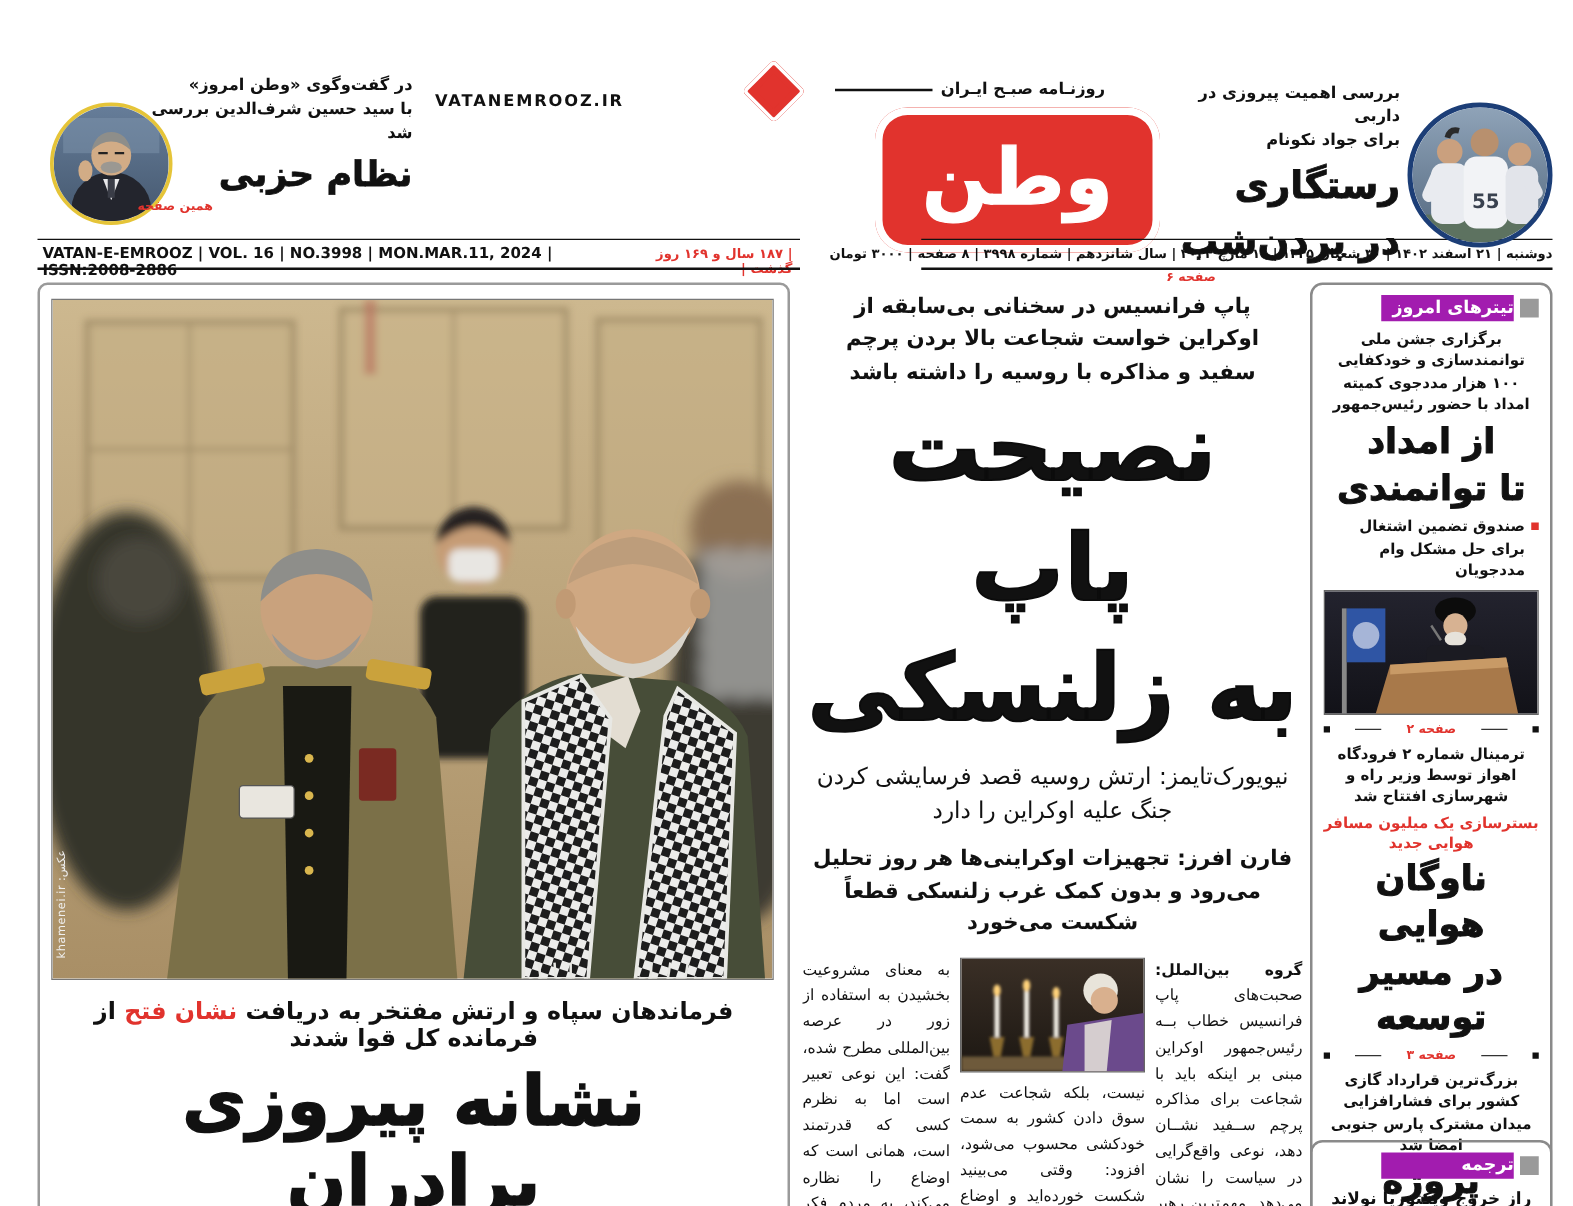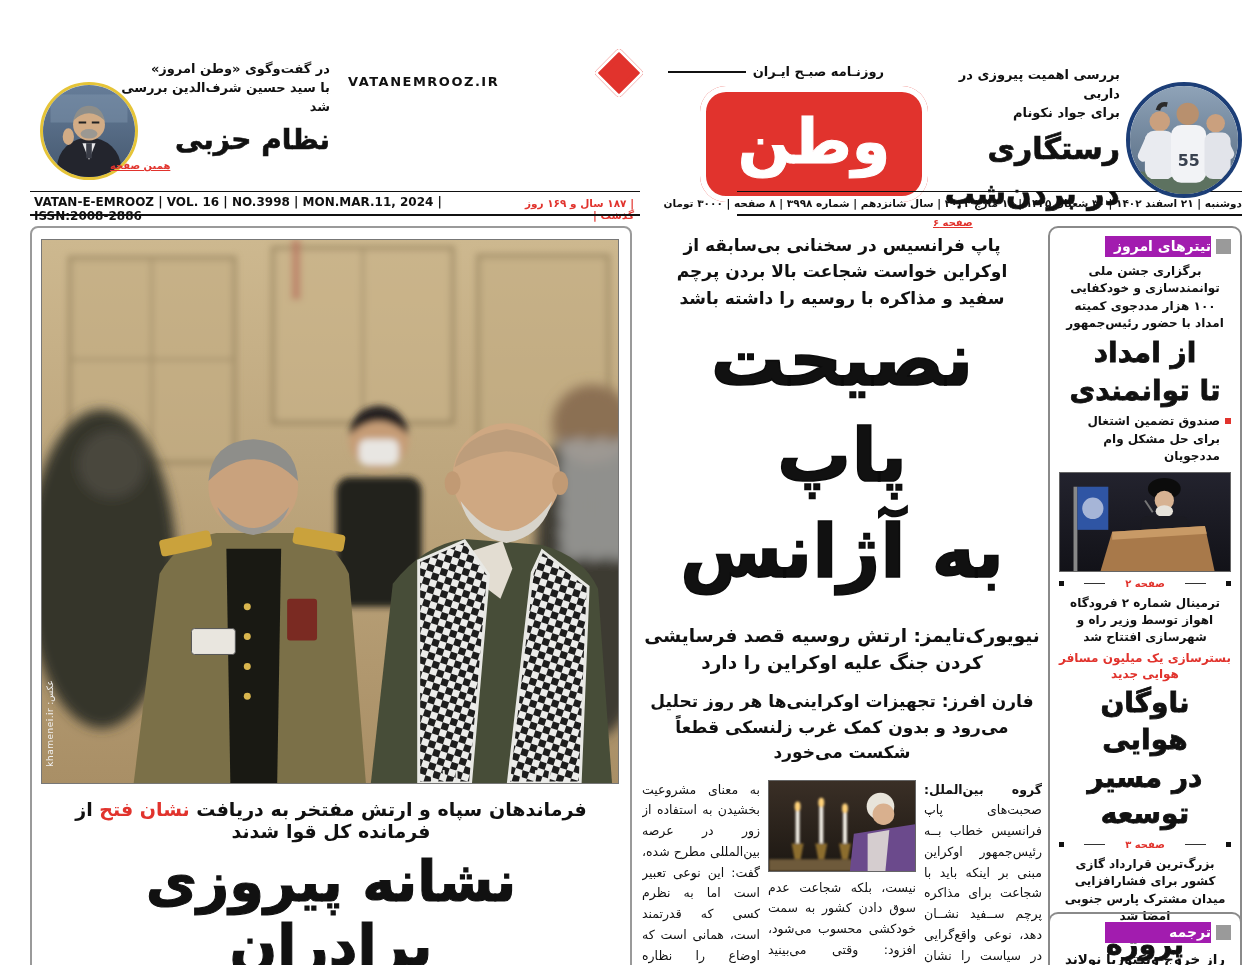--- a/index.html
+++ b/index.html
@@ -10,21 +10,21 @@
 
   
   .circle-photo { border-radius:50%; overflow:hidden; }
   .circle-photo svg { display:block; width:100%; height:100%; }
   .tl-photo { left:40px; top:82px; width:98px; height:98px; border:3px solid #e5c438; }
   .tr-photo { left:1126px; top:82px; width:116px; height:116px; border:4px solid #1c3e77; }
 
   .tl-story { left:110px; top:60px; width:220px; text-align:right; }
   .kicker-sm { font-size:13px; font-weight:700; line-height:1.45; }
   .tl-headline { font-size:28px; font-weight:800; line-height:1.35; margin-top:4px; -webkit-text-stroke:.6px #111; }
-  .ref-red { color:#e1332d; font-size:10px; font-weight:700;text-decoration:underline; }
+  .ref-red { color:#e1332d; font-size:10px; font-weight:700; }
   .tl-ref { text-align:left; margin-top:2px; }
 
   .tr-story { left:933px; top:66px; width:187px; text-align:right; }
   .tr-headline { font-size:30px; font-weight:800; line-height:1.3; margin-top:6px; -webkit-text-stroke:.7px #111; }
   .tr-ref { text-align:left; margin-top:4px; }
 
   .logo-url { left:348px; top:74px; font-size:13px; font-weight:700; letter-spacing:1.5px; direction:ltr; }
   .logo-tagline { left:668px; top:64px; width:216px; display:flex; align-items:center; gap:7px; }
   .tag-text { font-size:13px; font-weight:700; letter-spacing:1px; white-space:nowrap; }
   .tag-dash { flex:1; border-top:2px solid #111; }
@@ -50,21 +50,21 @@
   .lead-credit { position:absolute; left:3px; top:440px; writing-mode:vertical-rl; transform:rotate(180deg);
                  font-size:9px; color:#f0f0f0; letter-spacing:.5px; }
   .lead-caption { margin-top:14px; text-align:center; font-size:19px; font-weight:800; }
   .lead-caption .red { color:#e1332d; }
   .lead-headline { text-align:center; font-size:56px; font-weight:800; line-height:1.15; margin-top:8px; -webkit-text-stroke:1.1px #111; }
 
   
   .mid { left:642px; top:232px; width:400px; }
   .p-kicker { font-size:17px; font-weight:800; line-height:1.55; text-align:center; width:374px; margin:0 auto; }
   .p-h { font-size:74px; font-weight:800; text-align:center; line-height:1.3; -webkit-text-stroke:1.6px #0c0c0c; }
-  .p-deck1 { font-size:18.5px; font-weight:700; text-align:center; line-height:1.5; margin-top:22px; }
+  .p-deck1 { font-size:18.5px; font-weight:400; text-align:center; line-height:1.5; margin-top:8px; }
   .p-deck2 { font-size:17px; font-weight:800; text-align:center; line-height:1.5; margin-top:12px; }
   .p-body { display:flex; gap:8px; margin-top:14px; height:238px; overflow:hidden; }
   .p-col { font-size:12.5px; line-height:1.66; text-align:justify; }
   .p-col.r, .p-col.l { width:120px; }
   .p-col.c { width:148px; }
   .p-photo { width:148px; height:92px; border:1px solid #666; margin-bottom:6px; }
   .p-photo svg { display:block; width:100%; height:100%; }
   .p-byline { font-weight:800; }
 
   
@@ -254,21 +254,21 @@
     <div class="lead-caption">
       <span>فرماندهان سپاه و ارتش مفتخر به دریافت </span><span class="red">نشان فتح</span><span> از فرمانده کل قوا شدند</span>
     </div>
     <div class="lead-headline">نشانه پیروزی برادران</div>
 
   </div>
 
   <div class="abs mid">
     <div class="p-kicker">پاپ فرانسیس در سخنانی بی‌سابقه از اوکراین خواست شجاعت بالا بردن پرچم سفید و مذاکره با روسیه را داشته باشد</div>
     <div class="p-h">نصیحت پاپ</div>
-    <div class="p-h">به آژانس</div>
+    <div class="p-h">به زلنسکی</div>
     <div class="p-deck1">نیویورک‌تایمز: ارتش روسیه قصد فرسایشی کردن جنگ علیه اوکراین را دارد</div>
     <div class="p-deck2">فارن افرز: تجهیزات اوکراینی‌ها هر روز تحلیل می‌رود و بدون کمک غرب زلنسکی قطعاً شکست می‌خورد</div>
     <div class="p-body">
       <div class="p-col r">
         <span class="p-byline">گروه بین‌الملل:</span><span> صحبت‌های پاپ فرانسیس خطاب بــه رئیس‌جمهور اوکراین مبنی بر اینکه باید با شجاعت برای مذاکره پرچم ســفید نشــان دهد، نوعی واقع‌گرایی در سیاست را نشان می‌دهد. مهم‌ترین رهبر دینی مسیحیان هم دریافته است اوکراین و ناتو پیروزی‌ای در جنگ با روسیه نخواهند داشت و کی‌یف باید با پذیرش برخی شروط مسکو جنگ را خاتمه دهد. پاپ فرانسیس، رهبر کاتولیک‌های جهان در گفت‌وگو با آژانس خبری RSI سوییس در پاسخ به این موضوع که یک مباحثه بین مردم اوکراین درباره شجاعت تسلیم شدن و نشان دادن پرچم سفید و اینکه تسلیم</span>
       </div>
       <div class="p-col c">
         <div class="p-photo">
           <svg viewBox="0 0 148 92" preserveAspectRatio="none">
             <defs>

